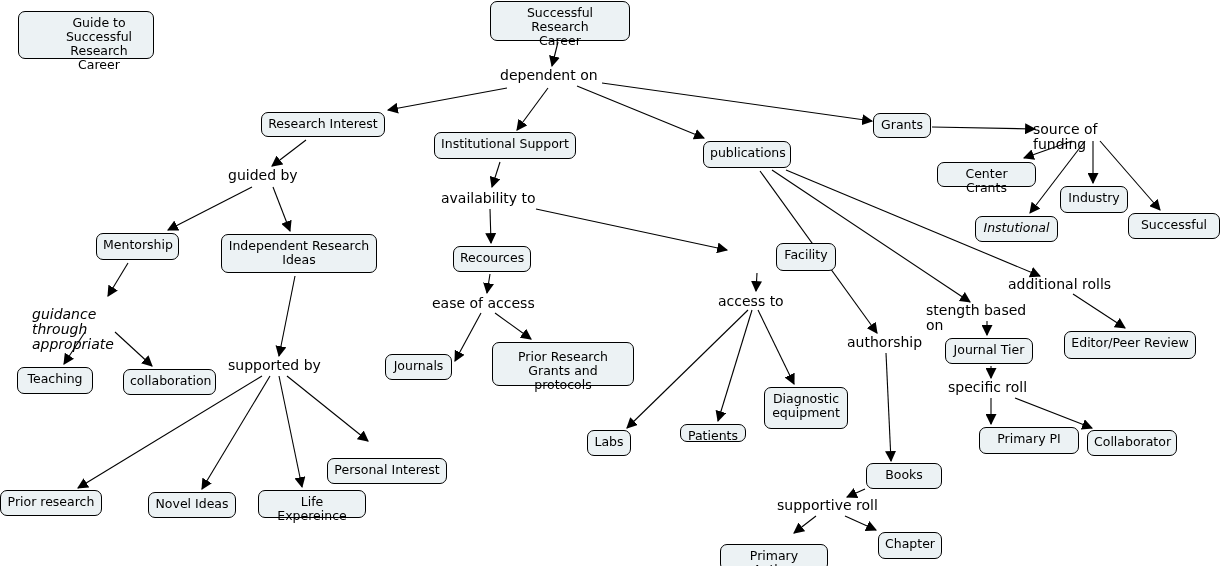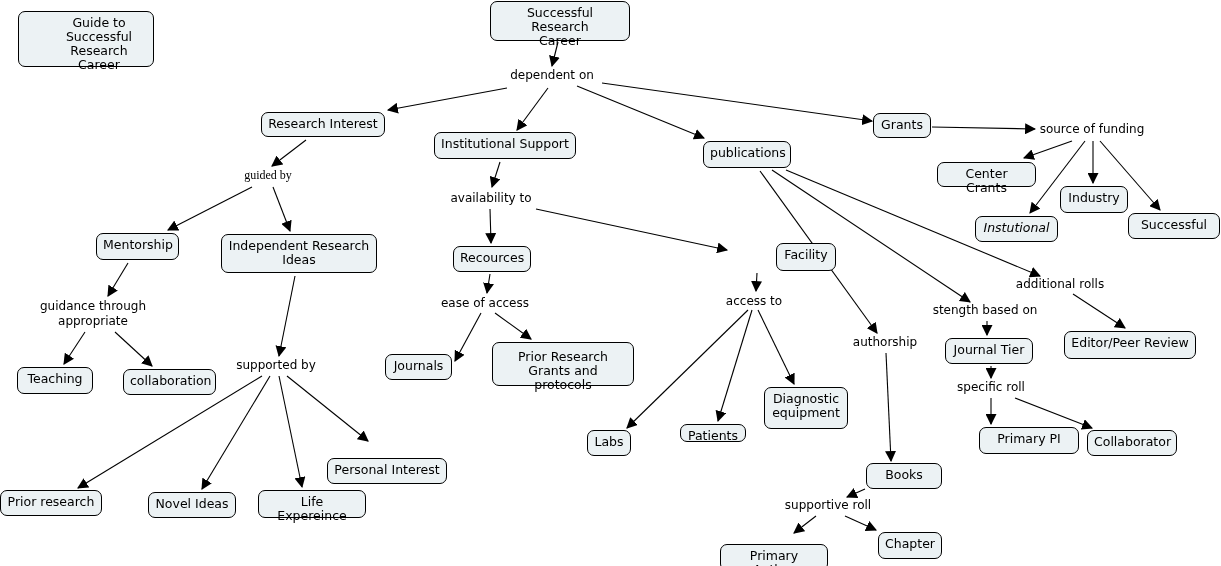--- a/index.html
+++ b/index.html
@@ -1,21 +1,21 @@
 <!DOCTYPE html>
 <html><head>
 <meta charset="utf-8">
 <style>
   html, body { margin:0; padding:0; background:#ffffff; }
   #canvas { position:relative; width:1221px; height:566px; overflow:hidden; background:#ffffff;
     font-family:"DejaVu Sans", "Liberation Sans", sans-serif; font-size:12px; color:#000; }
   #edges { position:absolute; left:0; top:0; width:1221px; height:566px; }
   .concept { position:absolute; box-sizing:border-box; background:#ecf2f4; border:1px solid #000;
     border-radius:7px; text-align:center; line-height:14px; padding:4px 6px; white-space:pre-line; font-size:12.5px; }
-  .link { position:absolute; text-align:center; line-height:15px; white-space:pre-line; font-size:12px; background:transparent; }
+  .link { position:absolute; text-align:left; line-height:15px; white-space:pre-line; font-size:14px; background:transparent; }
 </style>
 </head>
 <body>
 
 <div id="canvas">
   <svg id="edges" xmlns="http://www.w3.org/2000/svg">
     <defs>
       <marker id="arr" viewBox="0 0 10 10" refX="9" refY="5" markerWidth="11" markerHeight="11" markerUnits="userSpaceOnUse" orient="auto">
         <path d="M0,0 L10,5 L0,10 z" fill="#000"></path>
       </marker>
@@ -58,21 +58,21 @@
       <line x1="987" y1="321" x2="987" y2="335" stroke="#000000" stroke-width="1.1" marker-end="url(#arr)"></line>
       <line x1="1073" y1="294" x2="1125" y2="328" stroke="#000000" stroke-width="1.1" marker-end="url(#arr)"></line>
       <line x1="991" y1="366" x2="991" y2="378" stroke="#000000" stroke-width="1.1" marker-end="url(#arr)"></line>
       <line x1="991" y1="398" x2="991" y2="424" stroke="#000000" stroke-width="1.1" marker-end="url(#arr)"></line>
       <line x1="1015" y1="398" x2="1092" y2="428" stroke="#000000" stroke-width="1.1" marker-end="url(#arr)"></line>
       <line x1="865" y1="489" x2="847" y2="497" stroke="#000000" stroke-width="1.1" marker-end="url(#arr)"></line>
       <line x1="816" y1="516" x2="794" y2="533" stroke="#000000" stroke-width="1.1" marker-end="url(#arr)"></line>
       <line x1="845" y1="516" x2="876" y2="530" stroke="#000000" stroke-width="1.1" marker-end="url(#arr)"></line>
     </svg>
 
-  <div class="concept" style="left:18px;top:11px;width:136px;height:56px;padding-left:32px;">Guide to Successful
+  <div class="concept" style="left:18px;top:11px;width:136px;height:48px;padding-left:32px;">Guide to Successful
 Research Career</div>
   <div class="concept" style="left:490px;top:1px;width:140px;height:40px;">Successful Research
 Career</div>
   <div class="concept" style="left:261px;top:112px;width:124px;height:25px;">Research Interest</div>
   <div class="concept" style="left:434px;top:132px;width:142px;height:27px;">Institutional Support</div>
   <div class="concept" style="left:703px;top:141px;width:88px;height:27px;">publications</div>
   <div class="concept" style="left:873px;top:113px;width:58px;height:25px;">Grants</div>
   <div class="concept" style="left:937px;top:162px;width:99px;height:25px;">Center Crants</div>
   <div class="concept" style="left:1060px;top:186px;width:68px;height:27px;">Industry</div>
   <div class="concept" style="left:975px;top:216px;width:83px;height:26px;font-style:italic;">Instutional</div>
@@ -98,23 +98,23 @@
   <div class="concept" style="left:945px;top:338px;width:88px;height:26px;">Journal Tier</div>
   <div class="concept" style="left:1064px;top:331px;width:132px;height:28px;">Editor/Peer Review</div>
   <div class="concept" style="left:951px;top:427px;width:100px;height:27px;margin-left:28px;">Primary PI</div>
   <div class="concept" style="left:1087px;top:430px;width:90px;height:26px;">Collaborator</div>
   <div class="concept" style="left:866px;top:463px;width:76px;height:26px;">Books</div>
   <div class="concept" style="left:720px;top:536px;width:108px;height:27px;margin-top:8px;">Primary Author</div>
   <div class="concept" style="left:878px;top:532px;width:64px;height:27px;">Chapter</div>
 
   <div class="link" style="left:500px;top:68px;width:104px;">dependent on</div>
   <div class="link" style="left:1033px;top:122px;width:118px;">source of funding</div>
-  <div class="link" style="left:228px;top:168px;width:80px;font-family:Liberation Serif, serif;">guided by</div>
+  <div class="link" style="left:228px;top:168px;width:80px;">guided by</div>
   <div class="link" style="left:441px;top:191px;width:100px;">availability to</div>
-  <div class="link" style="left:32px;top:299px;width:122px;">guidance through
+  <div class="link" style="left:32px;top:307px;width:122px;font-style:italic;">guidance through
 appropriate</div>
   <div class="link" style="left:228px;top:358px;width:96px;">supported by</div>
   <div class="link" style="left:432px;top:296px;width:106px;">ease of access</div>
   <div class="link" style="left:718px;top:294px;width:72px;">access to</div>
   <div class="link" style="left:847px;top:335px;width:76px;">authorship</div>
   <div class="link" style="left:926px;top:303px;width:118px;">stength based on</div>
   <div class="link" style="left:1008px;top:277px;width:104px;">additional rolls</div>
   <div class="link" style="left:948px;top:380px;width:86px;">specific roll</div>
   <div class="link" style="left:777px;top:498px;width:102px;">supportive roll</div>
 </div>

